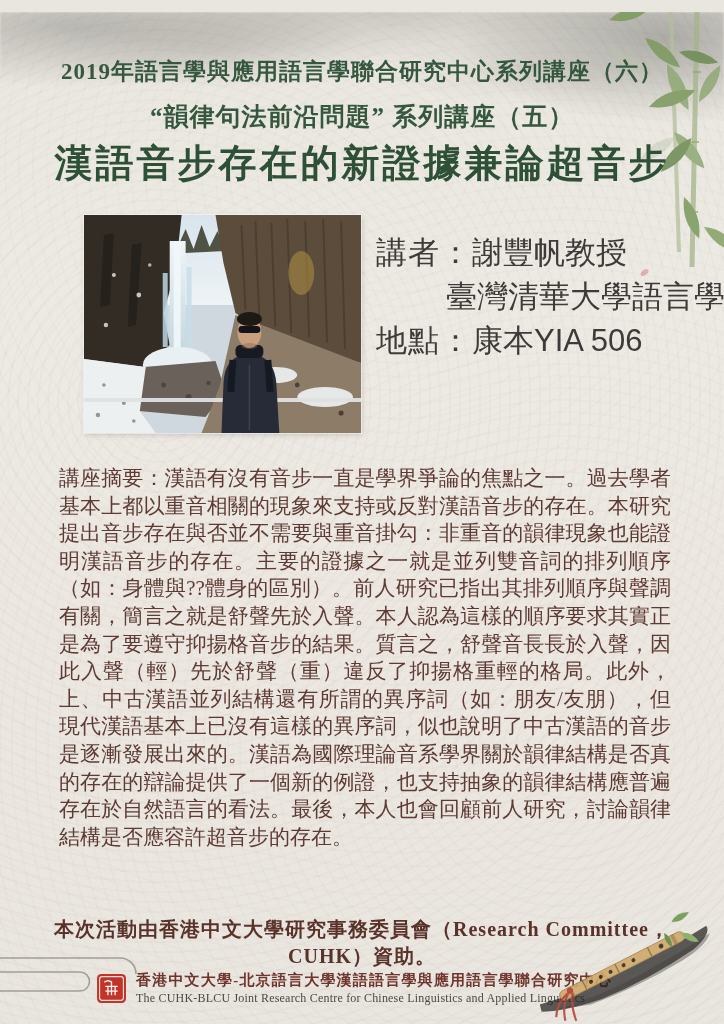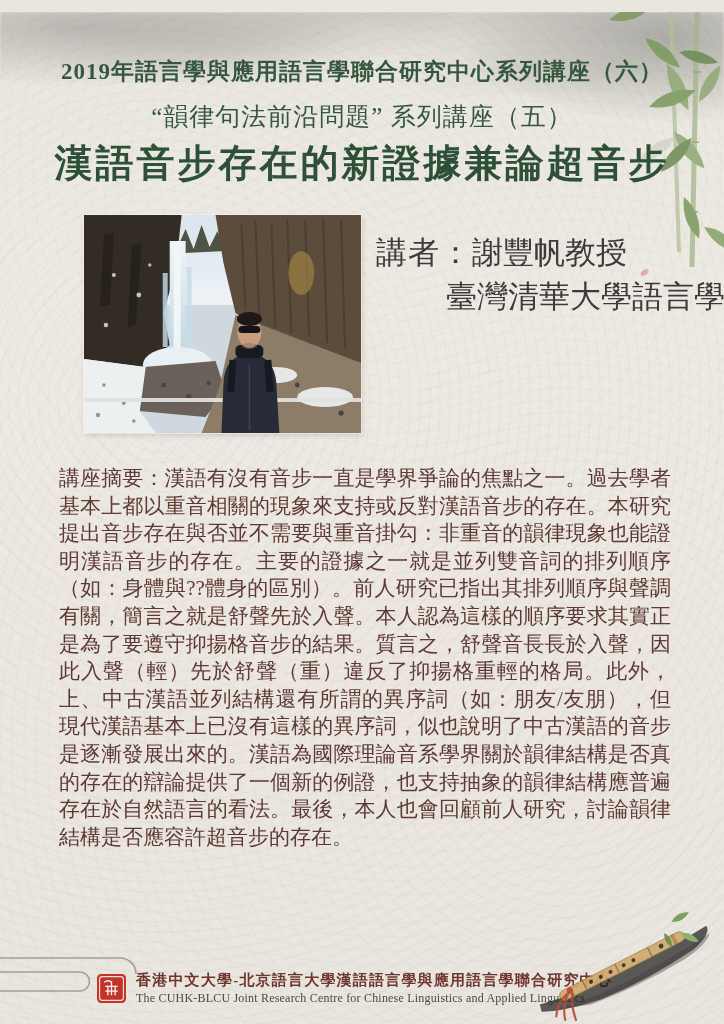--- a/index.html
+++ b/index.html
@@ -28,21 +28,21 @@
   .petal{position:absolute;left:640px;top:258px;width:9px;height:5px;border-radius:60% 40% 55% 45%;
     background:rgba(213,128,138,.55);transform:rotate(-30deg);}
   .bamboo{position:absolute;right:0;top:0;width:175px;height:260px;opacity:.88;}
   .flute{position:absolute;right:2px;bottom:6px;width:198px;height:128px;opacity:.9;}
   .corner-lines{position:absolute;left:0;top:936px;width:150px;height:60px;}
 
   
   .series-line1{position:absolute;left:0;top:44px;width:724px;text-align:center;
     font-size:23px;font-weight:700;letter-spacing:1px;color:#35573e;}
   .series-line2{position:absolute;left:0;top:88px;width:724px;text-align:center;
-    font-size:25px;font-weight:400;letter-spacing:1px;color:#35573e;}
+    font-size:25px;font-weight:700;letter-spacing:1px;color:#35573e;}
   .main-title{position:absolute;left:0;top:126px;width:724px;text-align:center;
     font-size:38px;font-weight:600;letter-spacing:3px;color:#2d5036;}
 
   
   .photo-frame{position:absolute;left:84px;top:203px;width:277px;height:218px;
     box-shadow:0 0 0 1px rgba(255,255,255,.5), 1px 2px 5px rgba(90,85,78,.25);background:#cfd8de;}
   .photo-frame svg{display:block;width:100%;height:100%;}
   .info-block{position:absolute;left:376px;top:228px;width:330px;
     font-family:"Liberation Sans",sans-serif;color:#3e3a39;font-size:31px;}
   .info-row{line-height:26px;margin-bottom:18px;white-space:nowrap;}
@@ -171,24 +171,28 @@
     </svg>
   </div>
 
   <div class="info-block">
     <div class="info-row">
       <span class="info-label">講者：</span><span>謝豐帆教授</span>
     </div>
     <div class="info-row indent">
       <span>臺灣清華大學語言學研究所</span>
     </div>
+    <div class="info-row">
+      <span class="info-label">地點：</span><span>康本YIA 506</span>
+    </div>
   </div>
 
   <p class="abstract">講座摘要：漢語有沒有音步一直是學界爭論的焦點之一。過去學者基本上都以重音相關的現象來支持或反對漢語音步的存在。本研究提出音步存在與否並不需要與重音掛勾：非重音的韻律現象也能證明漢語音步的存在。主要的證據之一就是並列雙音詞的排列順序（如：身體與??體身的區別）。前人研究已指出其排列順序與聲調有關，簡言之就是舒聲先於入聲。本人認為這樣的順序要求其實正是為了要遵守抑揚格音步的結果。質言之，舒聲音長長於入聲，因此入聲（輕）先於舒聲（重）違反了抑揚格重輕的格局。此外，上、中古漢語並列結構還有所謂的異序詞（如：朋友/友朋），但現代漢語基本上已沒有這樣的異序詞，似也說明了中古漢語的音步是逐漸發展出來的。漢語為國際理論音系學界關於韻律結構是否真的存在的辯論提供了一個新的例證，也支持抽象的韻律結構應普遍存在於自然語言的看法。最後，本人也會回顧前人研究，討論韻律結構是否應容許超音步的存在。</p>
 
+  <div class="funding">本次活動由香港中文大學研究事務委員會（Research Committee，CUHK）資助。</div>
 
   <svg class="corner-lines" viewBox="0 0 150 60">
     <path d="M0 10 H120 A16 16 0 0 1 136 26" fill="none" stroke="#a29e98" stroke-width="1.6"></path>
     <path d="M0 24 H80 A9.5 9.5 0 0 1 80 43 H0" fill="none" stroke="#a29e98" stroke-width="1.6"></path>
   </svg>
 
   <div class="footer">
     <svg class="seal" viewBox="0 0 30 30">
       <rect x="1" y="1" width="28" height="28" rx="4" fill="#c23427"></rect>
       <rect x="3.5" y="3.5" width="23" height="23" rx="2.5" fill="none" stroke="#ffffff" stroke-width="1.1" opacity=".85"></rect>

